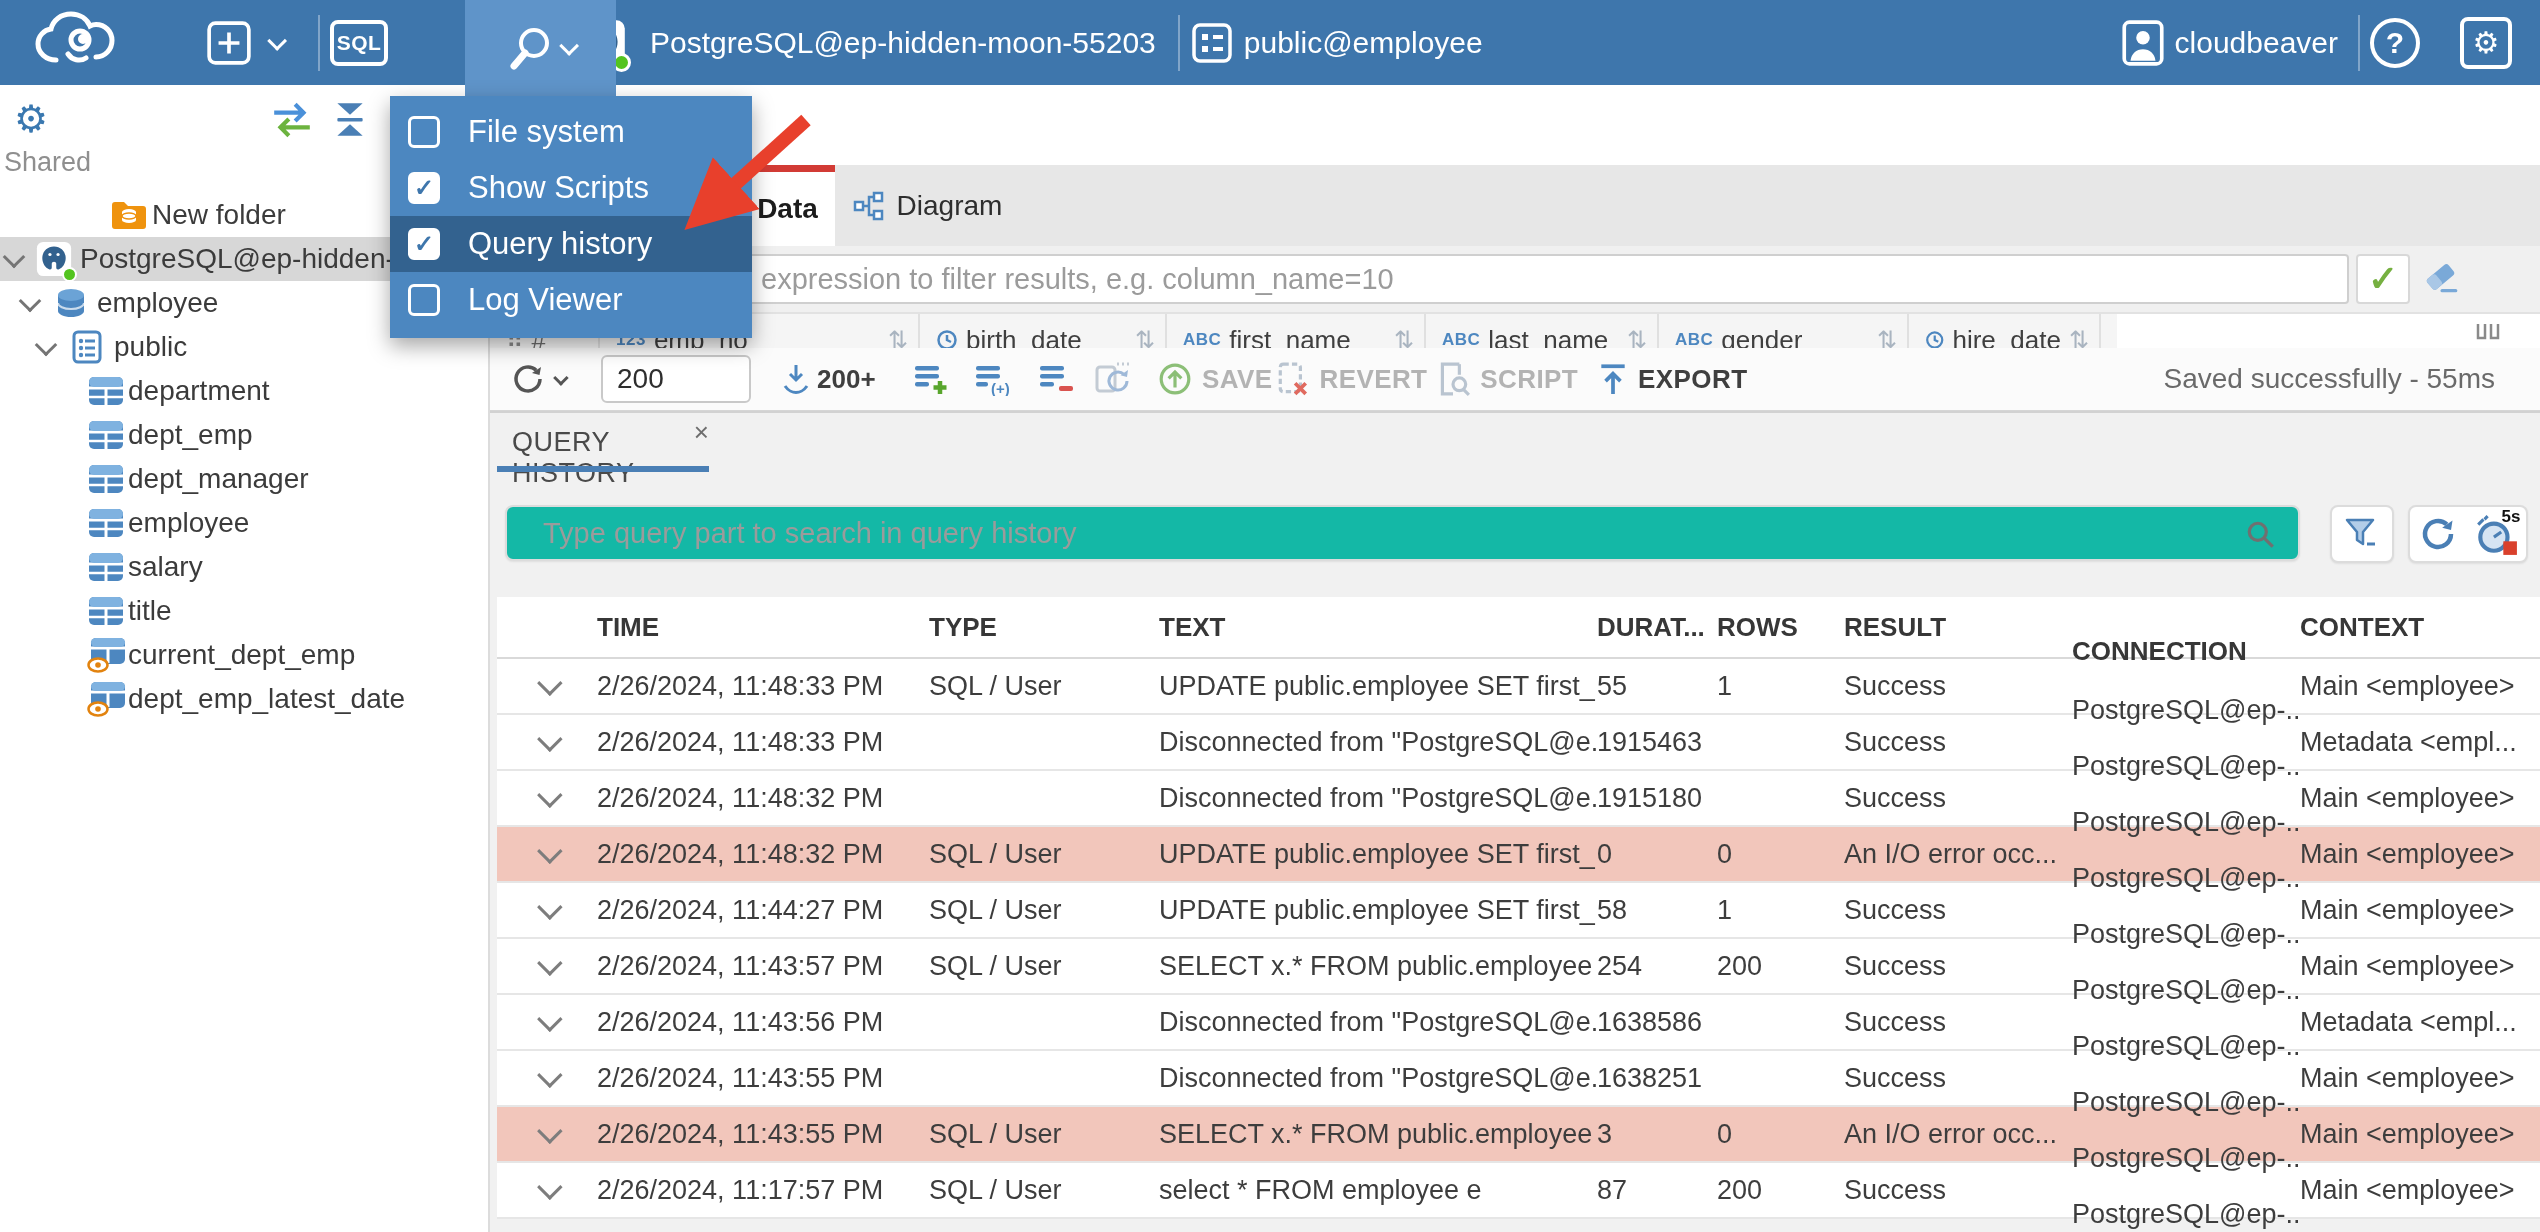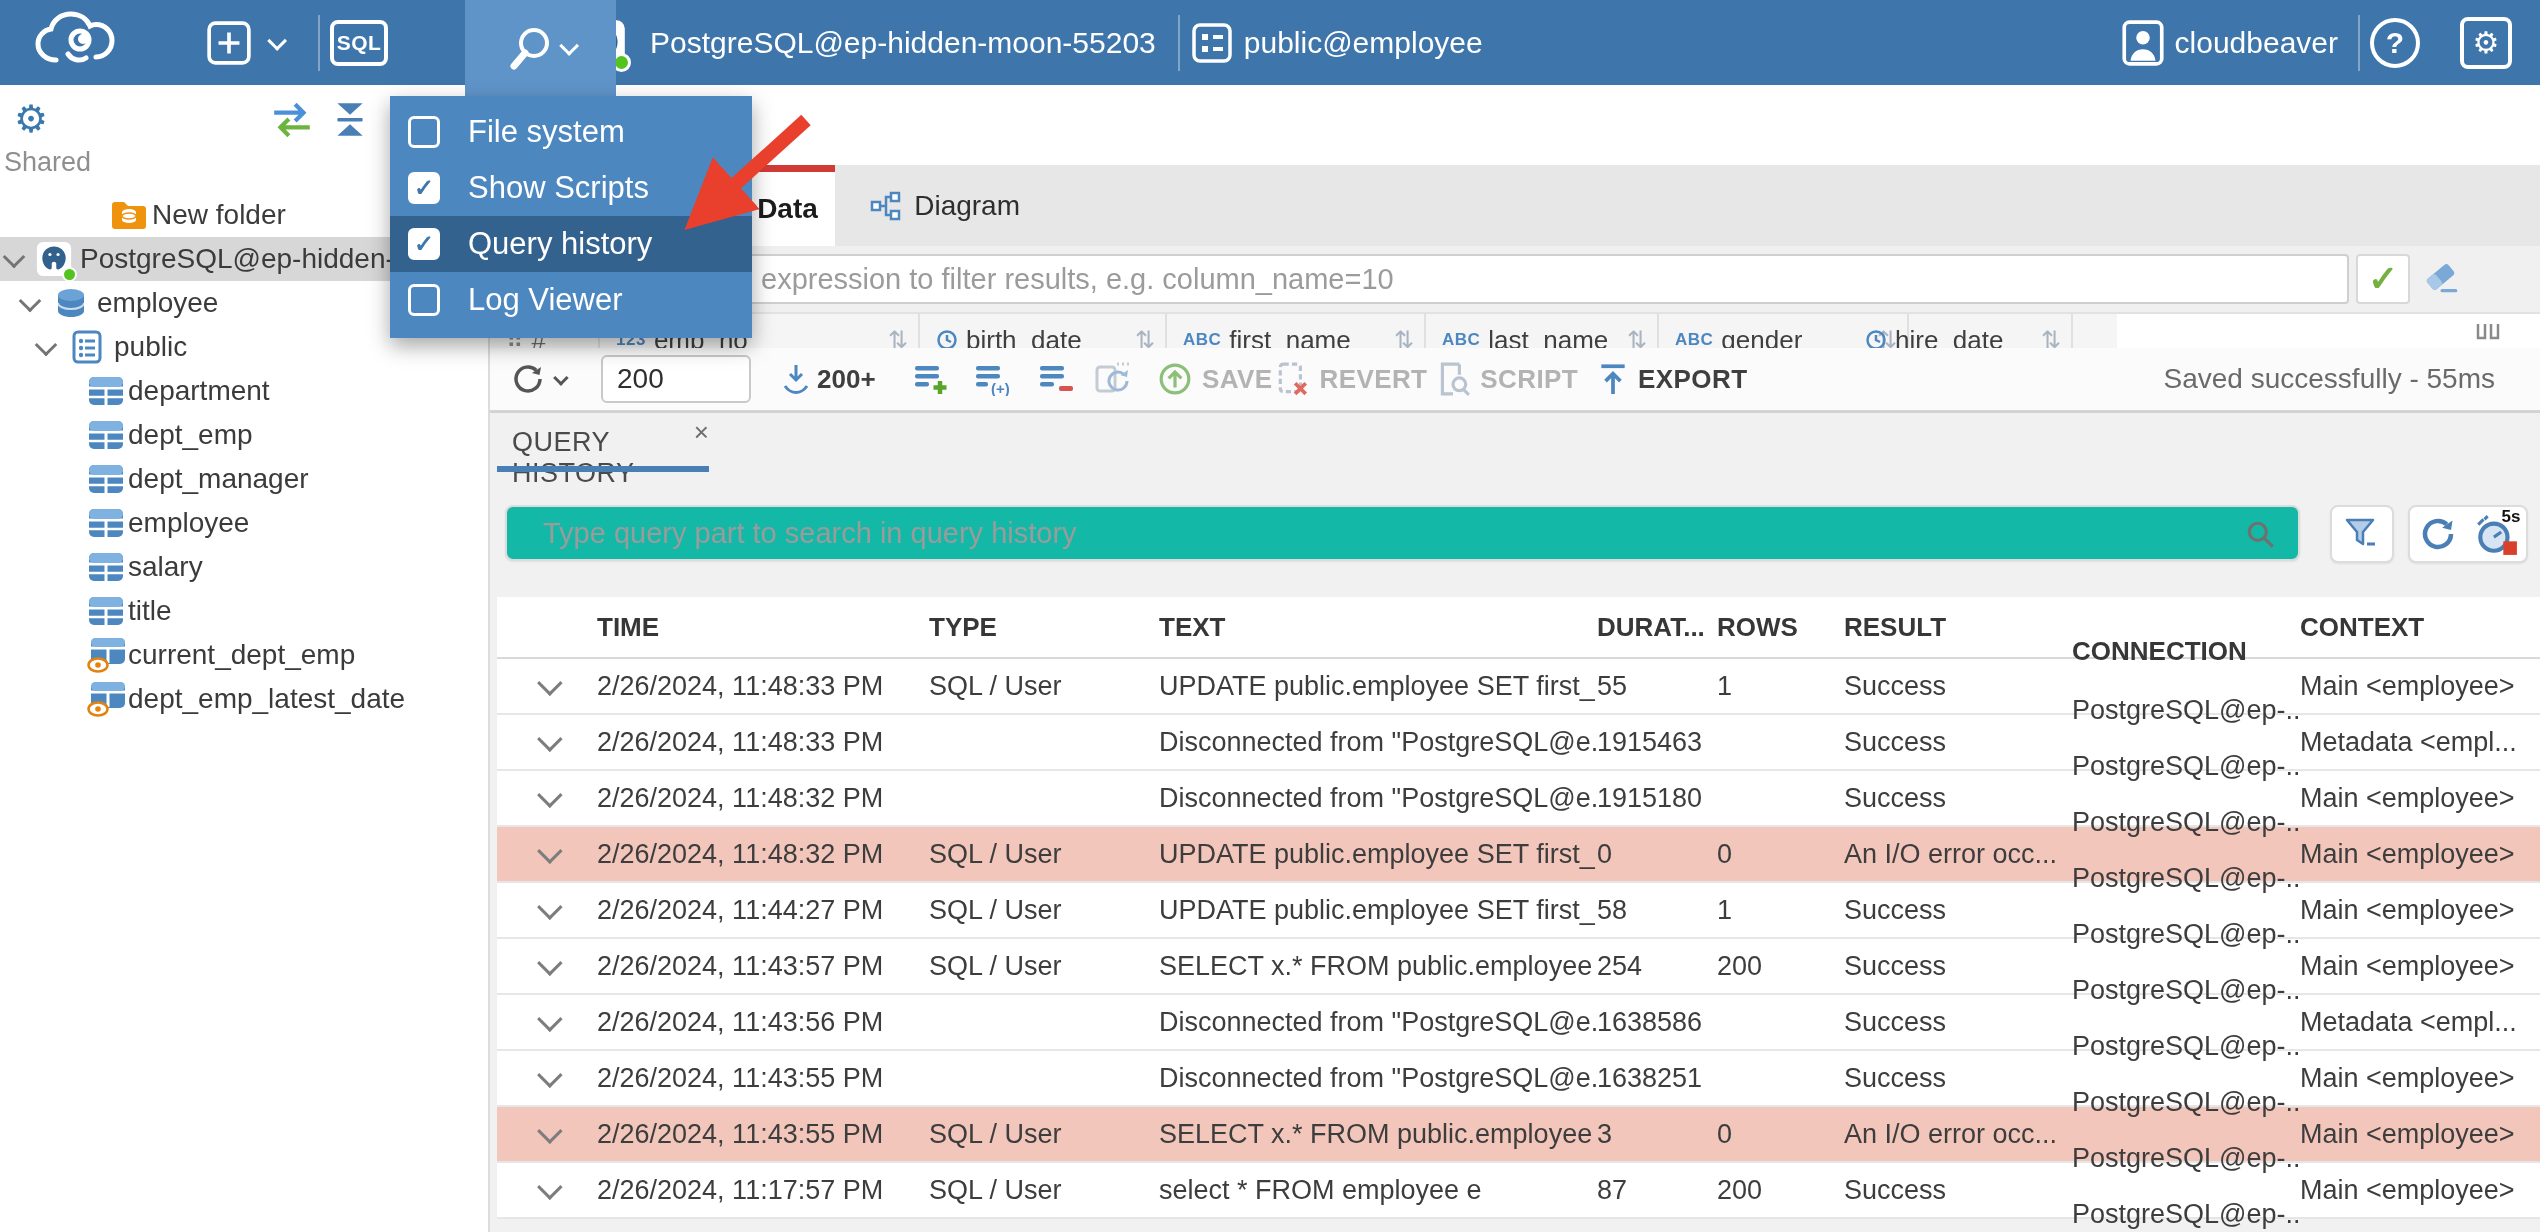--- a/index.html
+++ b/index.html
@@ -45,21 +45,21 @@
   .ticon{position:absolute; display:flex;}
   .tlabel{position:absolute;text-align:center;}
 
   
   .main{position:absolute; left:490px; top:85px; width:2050px; height:1147px; background:#fff;}
   .tabstrip{position:absolute; left:0; top:80px; width:100%; height:81px; background:#E7E7E7;}
   .tab-data{position:absolute; left:250px; top:0; width:95px; height:81px; background:#fff;
     border-top:7px solid var(--tab-red); display:flex; align-items:center; justify-content:center;
     font-size:28px; font-weight:bold; color:#1C1C1C; cursor:pointer;}
   .tab-diagram{position:absolute; left:345px; top:0; width:185px; height:81px; display:flex;
-    align-items:center; justify-content:flex-end; gap:12px; font-size:28px; color:#2E2E2E; cursor:pointer;}
+    align-items:center; justify-content:center; gap:12px; font-size:28px; color:#2E2E2E; cursor:pointer;}
   .filterbar{position:absolute; left:0; top:161px; width:100%; height:66px; background:#F0F0F0;}
   .filter-input{position:absolute; left:7px; top:8px; width:1852px; height:50px; border:2px solid #CFCFCF;
     border-radius:4px; font-size:29px; color:#3B3B3B; padding-left:262px; font-family:"Liberation Sans",sans-serif;}
   .filter-input::placeholder{color:#9B9B9B;}
   .filter-apply{position:absolute; left:1866px; top:8px; width:54px; height:50px; background:#fff;
     border:2px solid #D8D8D8; border-radius:4px; display:flex; align-items:center; justify-content:center;
     color:var(--green-check); font-size:36px; font-weight:bold; cursor:pointer;}
   .filter-erase{position:absolute; left:1932px; top:14px; cursor:pointer;}
 
   .gridheader{position:absolute; left:0; top:227px; width:100%; height:36px; overflow:hidden;
@@ -430,21 +430,21 @@
         <div class="gh-cell" style="left:936px; width:233px">
           <span class="gh-type">ABC</span>
           <span>last_name</span>
           <span class="gh-sort">⇅</span>
         </div>
         <div class="gh-cell" style="left:1169px; width:250px">
           <span class="gh-type">ABC</span>
           <span>gender</span>
           <span class="gh-sort">⇅</span>
         </div>
-        <div class="gh-cell" style="left:1359px; width:224px">
+        <div class="gh-cell" style="left:1419px; width:192px">
           <svg width="22" height="22" viewBox="0 0 22 22" fill="none" stroke="var(--icon-blue)" stroke-width="2.5">
               <circle cx="11" cy="11" r="8.5"></circle>
               <path d="M11 6v5l4 2"></path>
             </svg>
           <span>hire_date</span>
           <span class="gh-sort">⇅</span>
         </div>
       </div>
       <span style="position:absolute; left:1985px; top:8px">
         <svg width="26" height="20" viewBox="0 0 26 20" fill="none" stroke="#8A8A8A" stroke-width="2.5">

